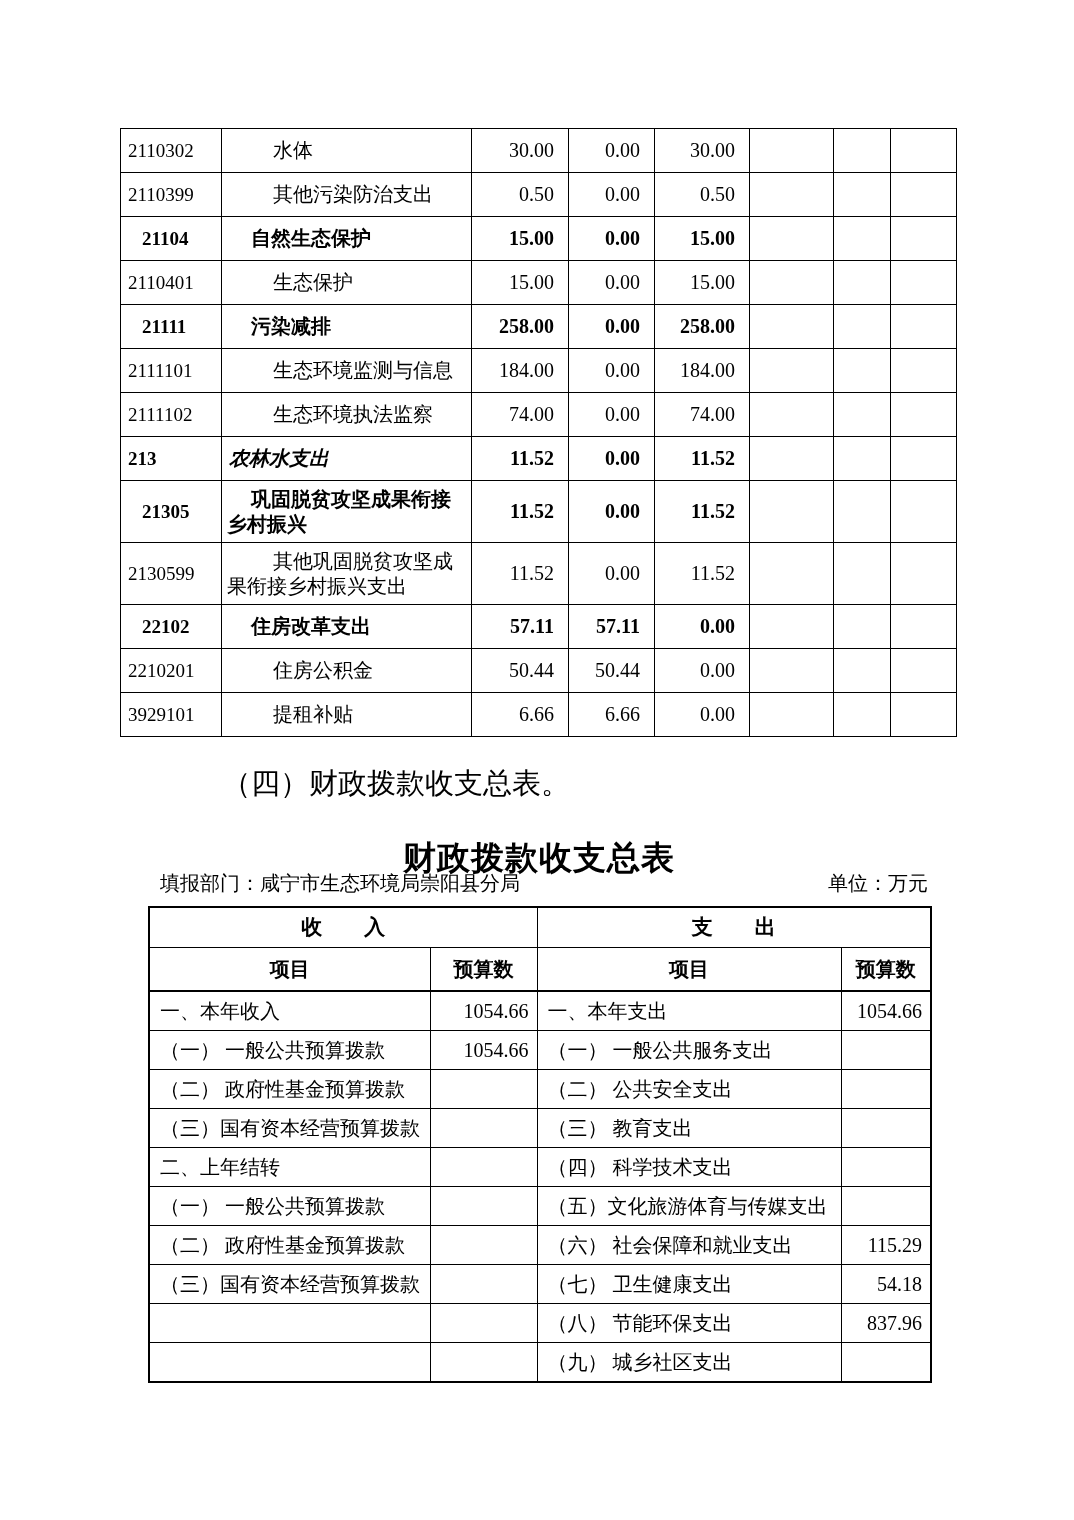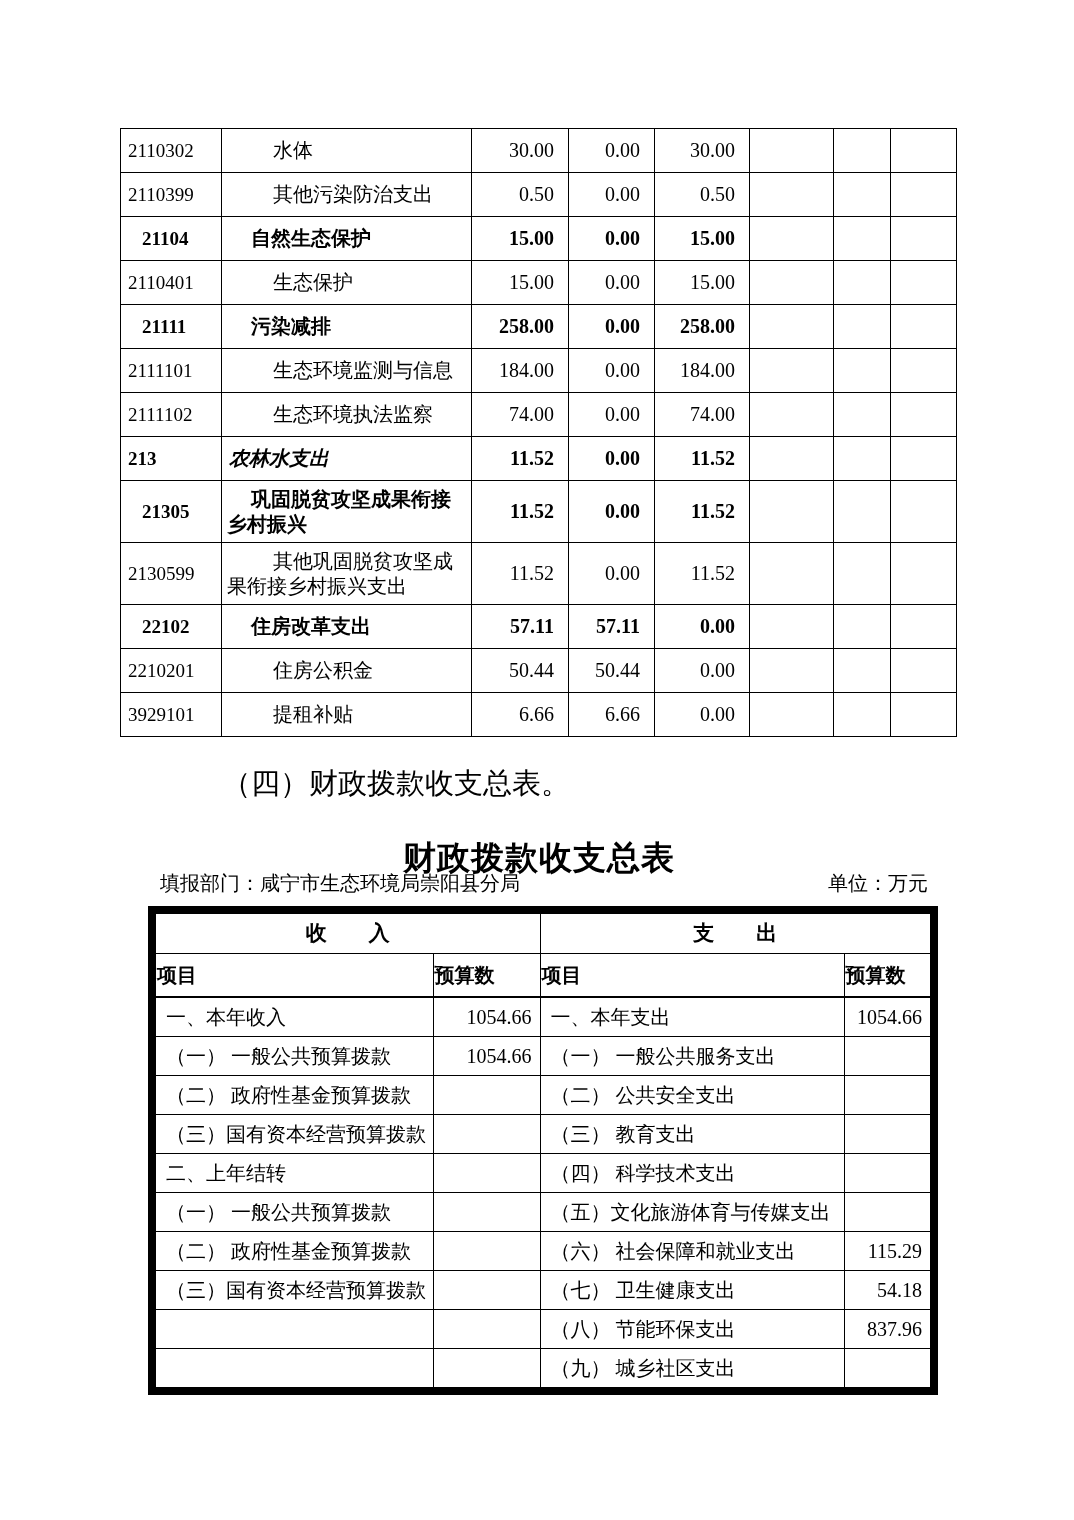--- a/index.html
+++ b/index.html
@@ -30,24 +30,24 @@
     font-family:"Liberation Sans","DejaVu Sans",sans-serif;
   }
   .meta{
     position:absolute;left:148px;top:870px;width:782px;
     display:flex;justify-content:space-between;font-size:20px;
   }
   .meta .dept{padding-left:12px;}
   .meta .unit{padding-right:2px;}
 
   
-  .sum{position:absolute;left:148px;top:906px;width:782px;border:8px solid #000000;}
+  .sum{position:absolute;left:148px;top:906px;width:782px;border:2px solid #000000;}
   .sum td{border:1px solid #000;font-size:20px;line-height:1.2;overflow:hidden;}
   .sum tr.h1 td{height:37px;font-size:21px;font-weight:bold;text-align:center;}
-  .sum tr.h2 td{height:40px;font-weight:bold;border-bottom:2px solid #000;}
+  .sum tr.h2 td{height:40px;font-weight:bold;text-align:center;border-bottom:2px solid #000;}
   .sum td.item{padding-left:10px;height:36px;}
   .sum td.val{text-align:right;padding-right:8px;margin-left:8px;}
 </style>
 </head>
 <body>
 
 <table class="cont">
   <colgroup>
     <col style="width:101px">
       <col style="width:250px">

